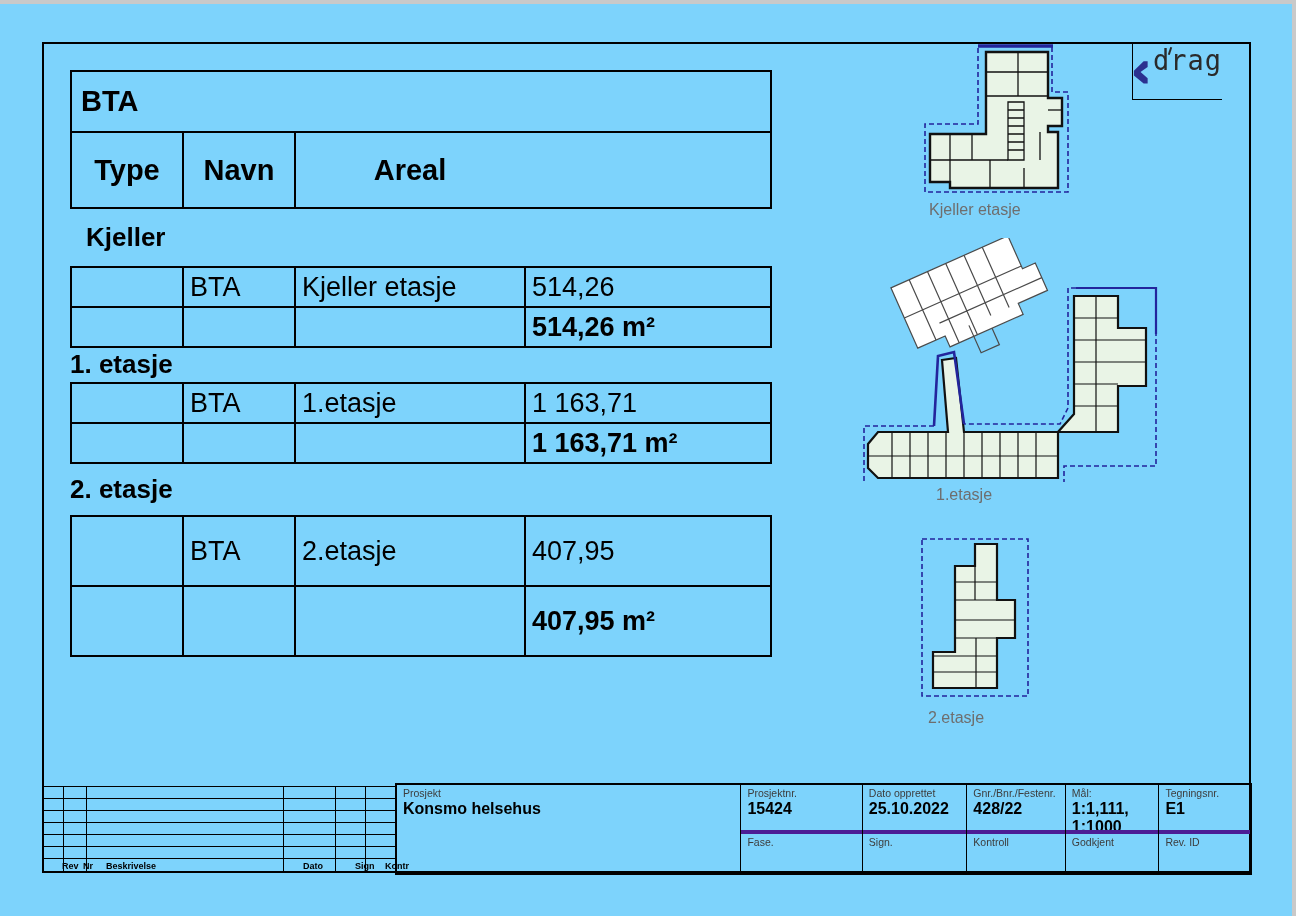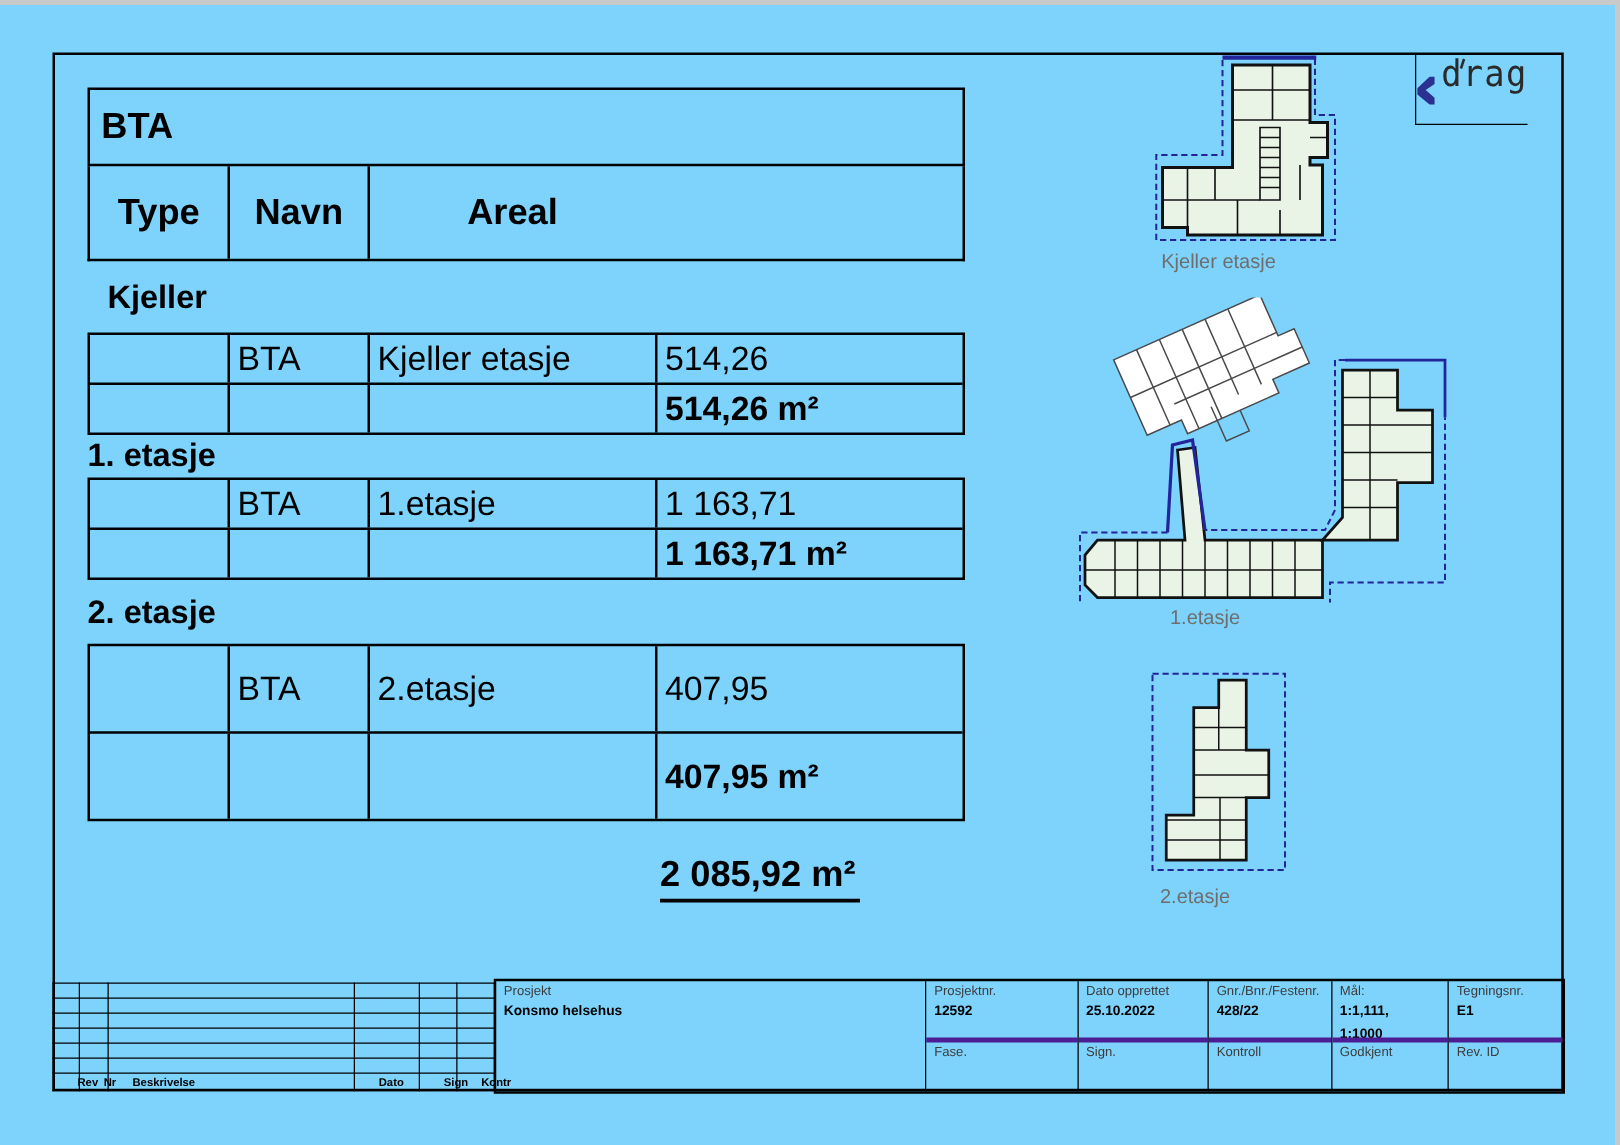--- a/index.html
+++ b/index.html
@@ -50,21 +50,21 @@
   #rev-table{left:42px;top:786px;width:353px;border-collapse:collapse;table-layout:fixed;}
   #rev-table td{border:1px solid #000;height:11px;padding:0;font-size:9px;}
   #rev-table td.hdr{font-weight:bold;padding-left:19px;height:13px;vertical-align:middle;}
 
   
   #title-block{left:395px;top:783px;width:857px;height:92px;border:2px solid #000;
                box-sizing:border-box;display:flex;}
   .tb-cell{border-left:1px solid #000;box-sizing:border-box;padding:2px 0 0 6px;}
   .tb-cell:first-child{border-left:0;}
   .tb-label{font-size:10.5px;color:#3c3c3c;line-height:13px;}
-  .tb-value{font-size:11px;font-weight:bold;line-height:18px;}
+  .tb-value{font-size:16px;font-weight:bold;line-height:18px;}
   #tb-project{width:345px;}
   .tb-col{display:flex;flex-direction:column;}
   .tb-col .tb-top,.tb-col .tb-bot{box-sizing:border-box;padding:2px 0 0 6px;}
   .tb-col .tb-top{height:45px;}
   .tb-col .tb-bot{border-top:4px solid #4c1d95;flex:1;}
   .w122{width:122px;} .w105{width:105px;} .w99{width:99px;} .w94{width:94px;} .w93{width:92px;}
 </style>
 </head>
 <body>
 
@@ -124,21 +124,20 @@
       <div>407,95</div>
     </div>
     <div class="sec-row sub row-h70">
       <div></div>
       <div></div>
       <div></div>
       <div>407,95 m²</div>
     </div>
   </div>
 
-  <div id="total-area" class="abs">2 085,92 m²</div>
 
   <svg class="abs" style="left:920px;top:40px;" width="155" height="156" viewBox="0 0 155 156">
     <g fill="none" stroke="#23259c" stroke-width="1.6" stroke-dasharray="5 3">
       <path d="M132,7 L132,52 L148,52 L148,152 L5,152 L5,84 L58,84 L58,7"></path>
     </g>
     <path d="M58,6 L133,6" stroke="#23259c" stroke-width="3.4" fill="none"></path>
     <g stroke="#111" fill="#e9f4e6">
       <path stroke-width="2.4" d="M66,12 L128,12 L128,58 L142,58 L142,86 L128,86 L128,92 L138,92 L138,148 L30,148 L30,142 L10,142 L10,94 L66,94 Z"></path>
       <g stroke-width="1.3" fill="none">
         <path d="M66,32 L128,32"></path>
@@ -273,21 +272,21 @@
     </table>
 
   <div id="title-block" class="abs">
     <div id="tb-project" class="tb-cell">
       <div class="tb-label">Prosjekt</div>
       <div class="tb-value">Konsmo helsehus</div>
     </div>
     <div class="tb-cell tb-col w122" style="padding:0;">
       <div class="tb-top">
         <div class="tb-label">Prosjektnr.</div>
-        <div class="tb-value">12592</div>
+        <div class="tb-value">15424</div>
       </div>
       <div class="tb-bot">
         <div class="tb-label">Fase.</div>
         <div class="tb-value"></div>
       </div>
     </div>
     <div class="tb-cell tb-col w105" style="padding:0;">
       <div class="tb-top">
         <div class="tb-label">Dato opprettet</div>
         <div class="tb-value">25.10.2022</div>

